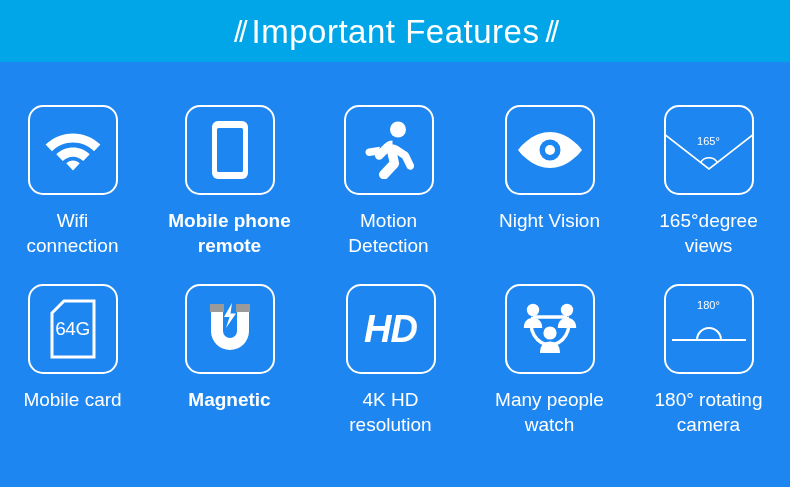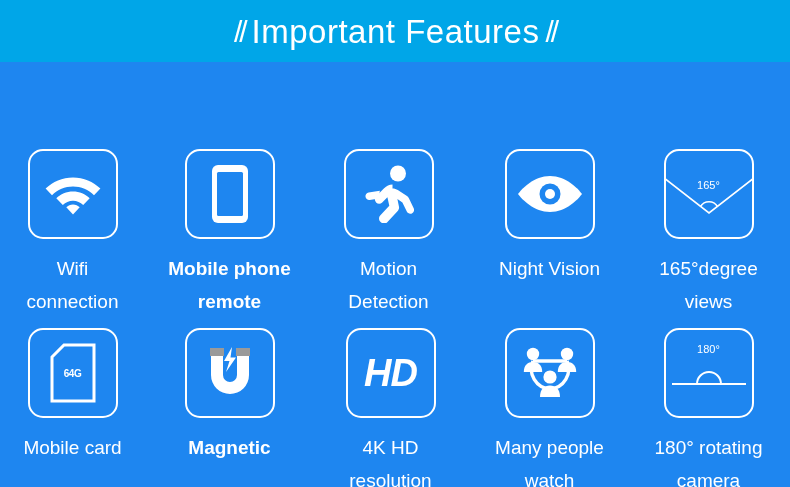--- a/index.html
+++ b/index.html
@@ -66,21 +66,20 @@
     display: flex;
   }
   .row-1 { top: 43px; }
   .row-2 { top: 222px; }
 
   .cell {
     flex: 1 1 0;
     display: flex;
     flex-direction: column;
     align-items: center;
-    margin-top: 44px;
   }
   
   .cell.c0 { margin-left: -9px; }
   .cell.c1 { margin-left: -6px; font-weight: bold; }
   .cell.c2 { margin-left: -2px; }
   .cell.c3 { margin-left: -4px; }
   .cell.c4 { margin-left: -4px; }
 
   .icon-box {
     width: 90px;
@@ -92,41 +91,41 @@
     align-items: center;
     justify-content: center;
     position: relative;
   }
   .icon-box svg { display: block; }
 
   .cell-label {
     margin-top: 13px;
     color: #ffffff;
     font-size: 19px;
-    line-height: 33px;
+    line-height: 25px;
     text-align: center;
     white-space: pre-line;
     max-width: 160px;
   }
 
   
   .hd-text {
     color: #ffffff;
     font-size: 38px;
     font-weight: bold;
     font-style: italic;
     letter-spacing: -1px;
     line-height: 1;
   }
   
   .sd-label {
     position: absolute;
     color: #ffffff;
-    font-size: 10px;
-    font-weight: 700;
+    font-size: 19px;
+    font-weight: 400;
     left: 50%;
     top: 50%;
     transform: translate(-50%, -50%);
     letter-spacing: -0.5px;
     text-align: center;
   }
   
   .deg-label {
     position: absolute;
     color: #ffffff;

